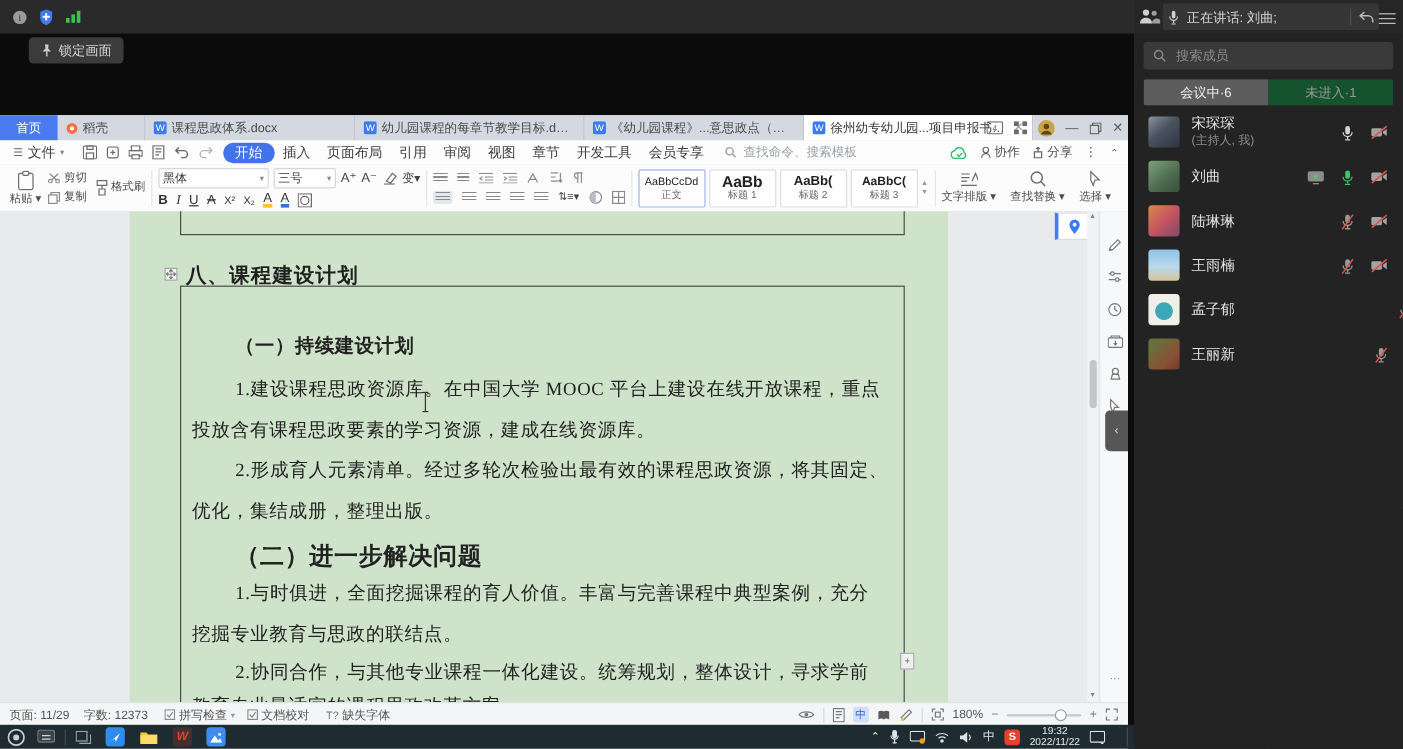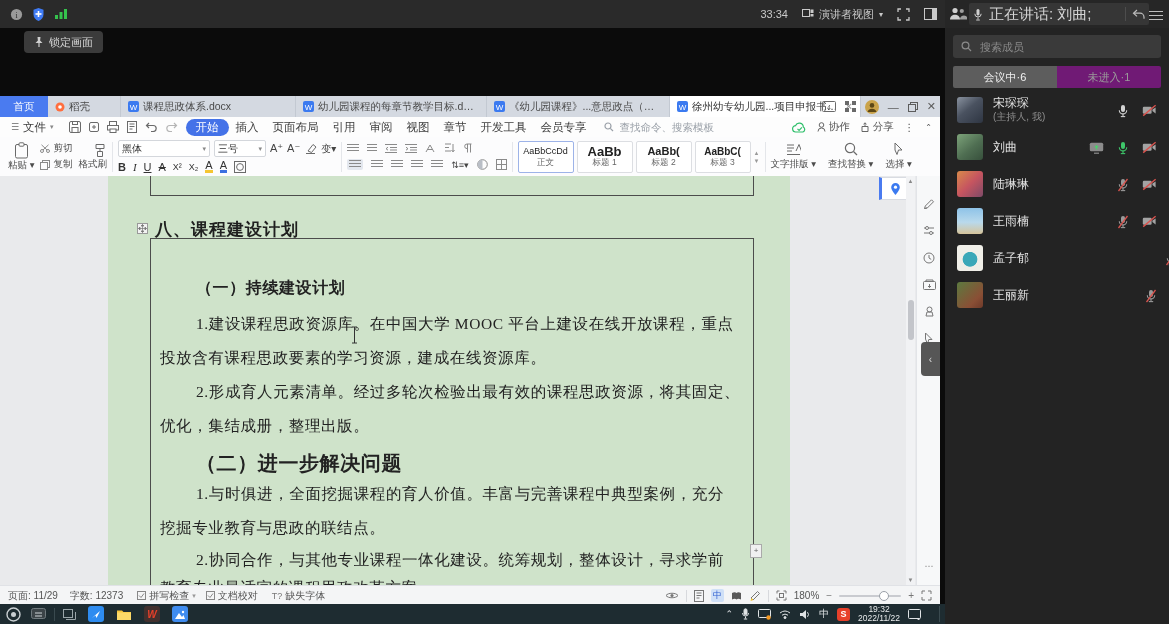--- a/index.html
+++ b/index.html
@@ -11,28 +11,28 @@
   
   .meet-topbar{left:0;top:0;width:945px;height:28px;background:#2a2a2a;}
   .mt-left{left:10px;top:0;height:28px;gap:9px;}
   .mt-right{right:8px;top:0;height:28px;gap:14px;color:#c9c9c9;font-size:11px;}
   .lock-btn{left:24px;top:31px;height:22px;padding:0 10px;background:#3b3b3b;border-radius:4px;
             color:#d8d8d8;font-size:11px;gap:5px;}
   
   .meet-sidebar{left:945px;top:0;width:224px;height:624px;background:#232323;z-index:6;}
   .ms-header{left:0;top:0;width:224px;height:28px;background:#262626;}
   .ms-pill{left:24px;top:3px;width:172px;height:22px;background:#363636;border-radius:2px;gap:6px;padding:0 4px;}
-  .ms-speak{color:#d6d6d6;font-size:15px;white-space:nowrap;flex:1;}
+  .ms-speak{color:#d6d6d6;font-size:11px;white-space:nowrap;flex:1;}
   .ms-search{left:8px;top:35px;width:208px;height:23px;background:#3a3a3a;border-radius:3px;gap:6px;padding:0 8px;box-sizing:border-box;}
   .ms-search input{flex:1;background:transparent;border:none;outline:none;color:#cccccc;font-size:11px;font-family:inherit;}
   .ms-search input::placeholder{color:#8b8b8b;}
   .ms-tabs{left:8px;top:66px;width:208px;height:22px;border-radius:2px;overflow:hidden;}
   .ms-tab{width:104px;height:22px;justify-content:center;font-size:11px;}
   .tab-on{background:#5d5d5d;color:#f2f2f2;}
-  .tab-off{background:#701a75;color:#9a9a9a;}
+  .tab-off{background:#14532d;color:#9a9a9a;}
   .p-row{left:0;width:224px;height:37px;}
   .p-avatar{position:absolute;left:12px;top:5px;width:26px;height:26px;border-radius:3px;}
   .p-name{position:absolute;left:48px;top:10px;color:#e4e4e4;font-size:12px;white-space:nowrap;}
   .p-name2{position:absolute;left:48px;top:3px;color:#e4e4e4;font-size:12px;white-space:nowrap;}
   .p-role{position:absolute;left:48px;top:18px;color:#8f8f8f;font-size:10px;white-space:nowrap;}
   .p-icons{position:absolute;right:12px;top:0;height:37px;display:flex;align-items:center;gap:13px;}
   .av1{background:linear-gradient(140deg,#8a93a0 0%,#4a5260 45%,#2e3542 100%);}
   .av2{background:linear-gradient(140deg,#7da37a 0%,#4f6e52 55%,#37503c 100%);}
   .av3{background:linear-gradient(135deg,#d98a4a 0%,#c65560 50%,#7e4a68 100%);}
   .av4{background:linear-gradient(180deg,#8ec3e8 0%,#b9d9ec 55%,#d6c49a 100%);}
@@ -106,45 +106,20 @@
         </svg>
     </span>
     <span class="ic">
       <svg width="14" height="12">
           <rect x="1" y="7" width="3" height="4" fill="#35c24d"></rect>
           <rect x="5.5" y="4" width="3" height="7" fill="#35c24d"></rect>
           <rect x="10" y="1" width="3" height="10" fill="#35c24d"></rect>
         </svg>
     </span>
   </div>
-  <div class="abs flex mt-right">
-    <span>33:34</span>
-    <span class="flex" style="gap:5px">
-      <span class="ic">
-        <svg width="12" height="11">
-            <rect x="0.5" y="0.5" width="7" height="7" fill="none" stroke="#c9c9c9"></rect>
-            <rect x="8.5" y="0.5" width="3" height="3.5" fill="#c9c9c9"></rect>
-            <rect x="8.5" y="5" width="3" height="2.5" fill="#c9c9c9"></rect>
-          </svg>
-      </span>
-      <span>演讲者视图</span>
-      <span style="font-size:8px;">▾</span>
-    </span>
-    <span class="ic">
-      <svg width="13" height="13" fill="none" stroke="#c9c9c9" stroke-width="1.3">
-          <path d="M1 4V1h3M9 1h3v3M12 9v3H9M4 12H1V9"></path>
-        </svg>
-    </span>
-    <span class="ic">
-      <svg width="13" height="12">
-          <rect x="0.5" y="0.5" width="12" height="11" fill="none" stroke="#c9c9c9"></rect>
-          <rect x="8" y="1" width="4.5" height="10" fill="#c9c9c9"></rect>
-        </svg>
-    </span>
-  </div>
 </div>
 
 <div class="abs flex lock-btn">
   <span class="ic">
     <svg width="10" height="12">
         <path d="M3.5 1h3l-.4 3.4L8.5 7h-7l2.4-2.6z" fill="#cfcfcf"></path>
         <line x1="5" y1="7" x2="5" y2="11" stroke="#cfcfcf" stroke-width="1.2"></line>
       </svg>
   </span>
   <span>锁定画面</span>
@@ -355,21 +330,21 @@
         <span class="minibtn">
             <span class="ic">
               <svg width="10" height="10" fill="none" stroke="#8a8a8a">
                 <rect x="2.5" y="0.5" width="7" height="7"></rect>
                 <rect x="0.5" y="2.5" width="7" height="7" fill="#fcfcfd"></rect>
               </svg>
             </span>
             <span>复制</span>
           </span>
       </div>
-      <div style="display:flex;flex-direction:column;align-items:flex-end;">
+      <div style="display:flex;flex-direction:row;align-items:flex-start;">
         <span class="ic">
             <svg width="14" height="15" fill="none" stroke="#6a6a6a">
               <path d="M3 1.5h8v4H3zM7 5.5v3M4.5 8.5h5v5h-5z"></path>
             </svg>
           </span>
         <span class="rlbl">格式刷</span>
       </div>
     </div>
     <div class="rsep"></div>
 

